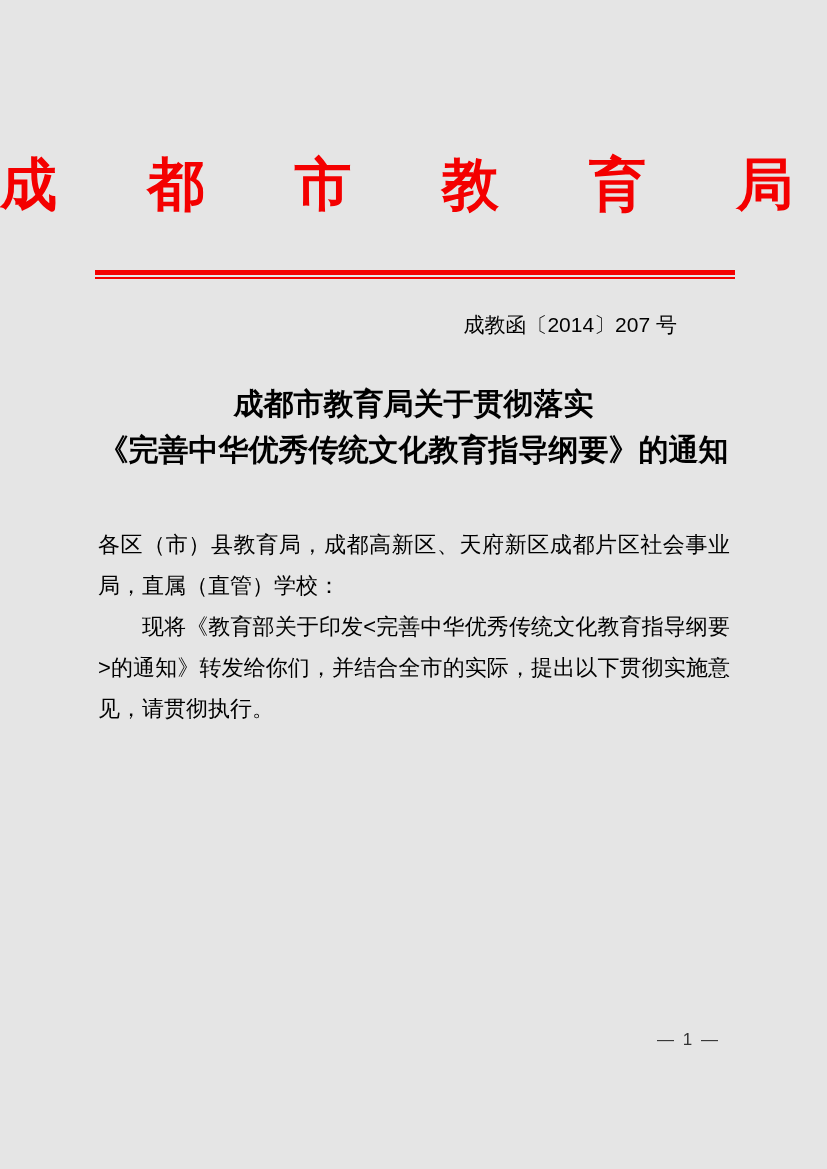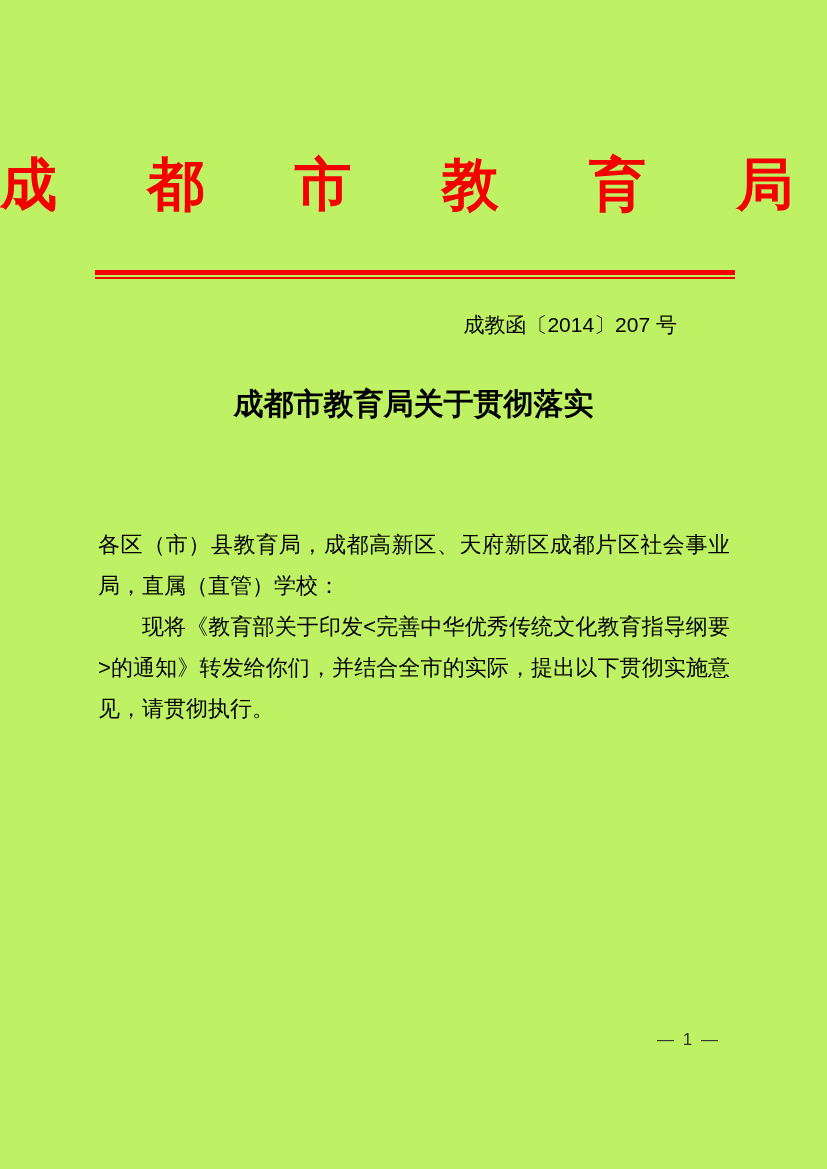--- a/index.html
+++ b/index.html
@@ -6,21 +6,21 @@
   html, body {
     margin: 0;
     padding: 0;
     background: #ffffff;
   }
   .page {
     position: relative;
     width: 827px;
     height: 1169px;
     margin: 0 auto;
-    background: #bef264;
+    background: #e5e5e5;
     color: #000000;
     font-family: "Liberation Sans", sans-serif;
     overflow: hidden;
   }
   .letterhead {
     position: absolute;
     top: 152px;
     left: 0;
     right: 0;
     text-align: center;
@@ -107,20 +107,21 @@
 
   <div class="divider">
     <div class="divider-thick"></div>
     <div class="divider-thin"></div>
   </div>
 
   <div class="doc-number">成教函〔2014〕207 号</div>
 
   <h1 class="doc-title">
     <span class="title-line">成都市教育局关于贯彻落实</span>
+    <span class="title-line">《完善中华优秀传统文化教育指导纲要》的通知</span>
   </h1>
 
   <div class="doc-body">
     <p class="para">各区（市）县教育局，成都高新区、天府新区成都片区社会事业局，直属（直管）学校：</p>
     <p class="para indent">现将《教育部关于印发&lt;完善中华优秀传统文化教育指导纲要&gt;的通知》转发给你们，并结合全市的实际，提出以下贯彻实施意见，请贯彻执行。</p>
   </div>
 
   <div class="page-number">— 1 —</div>
 
 </div>

